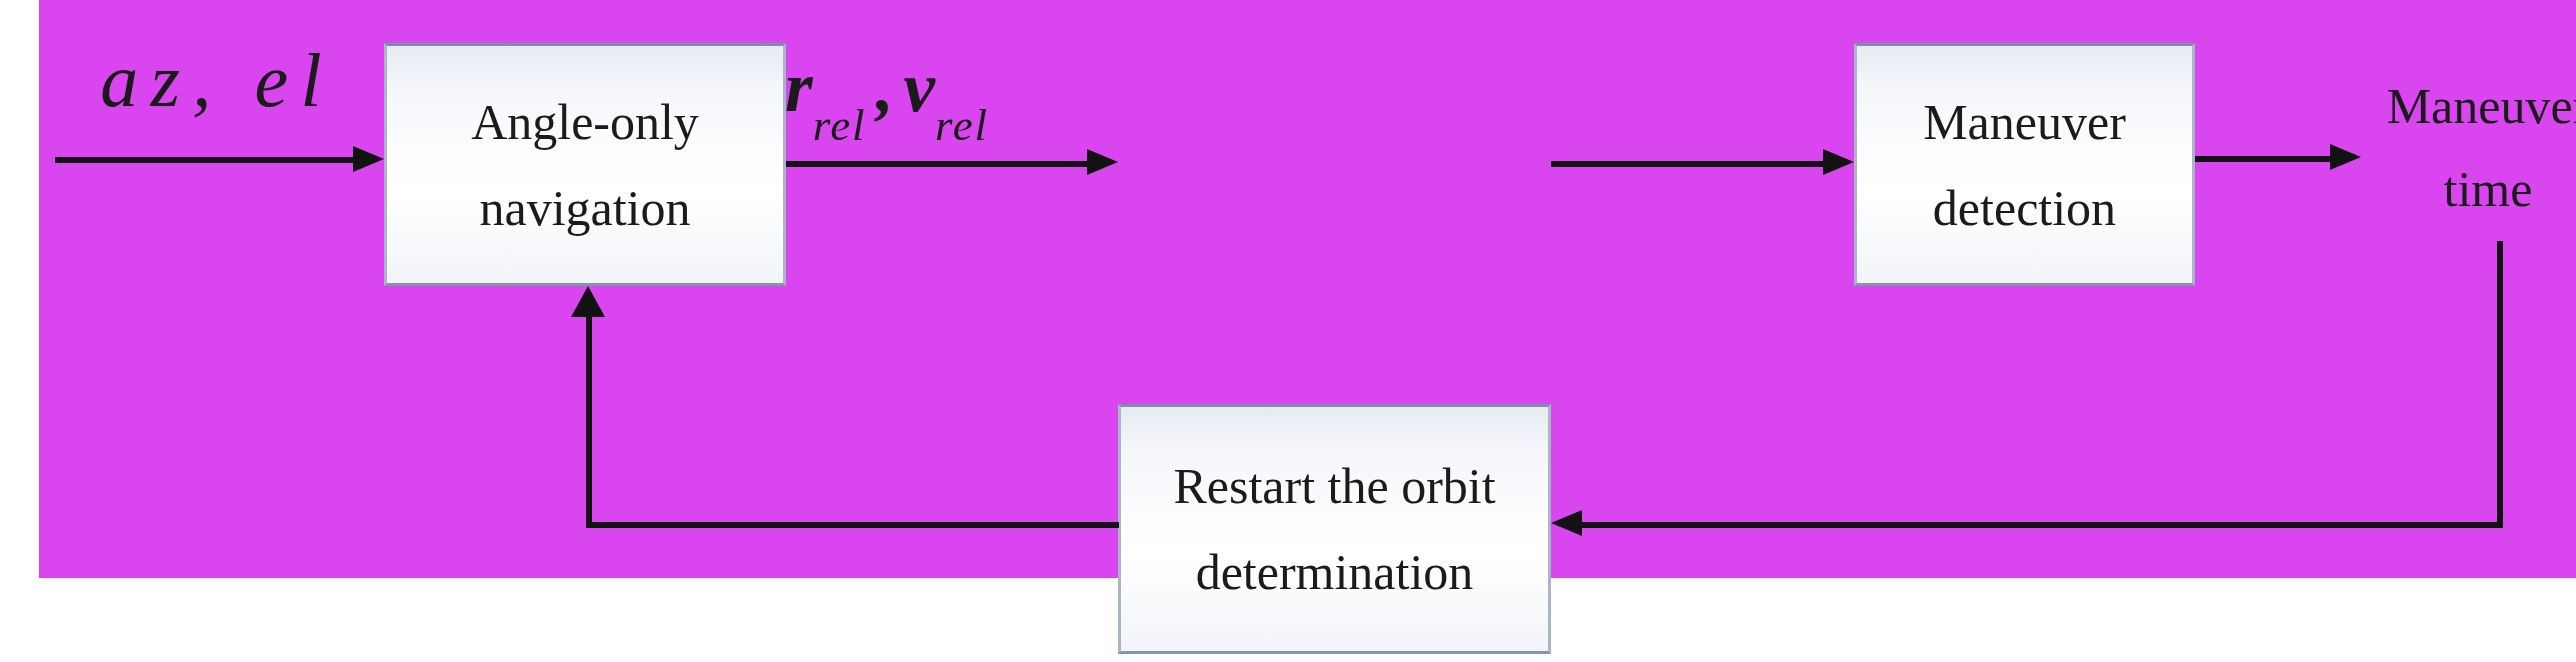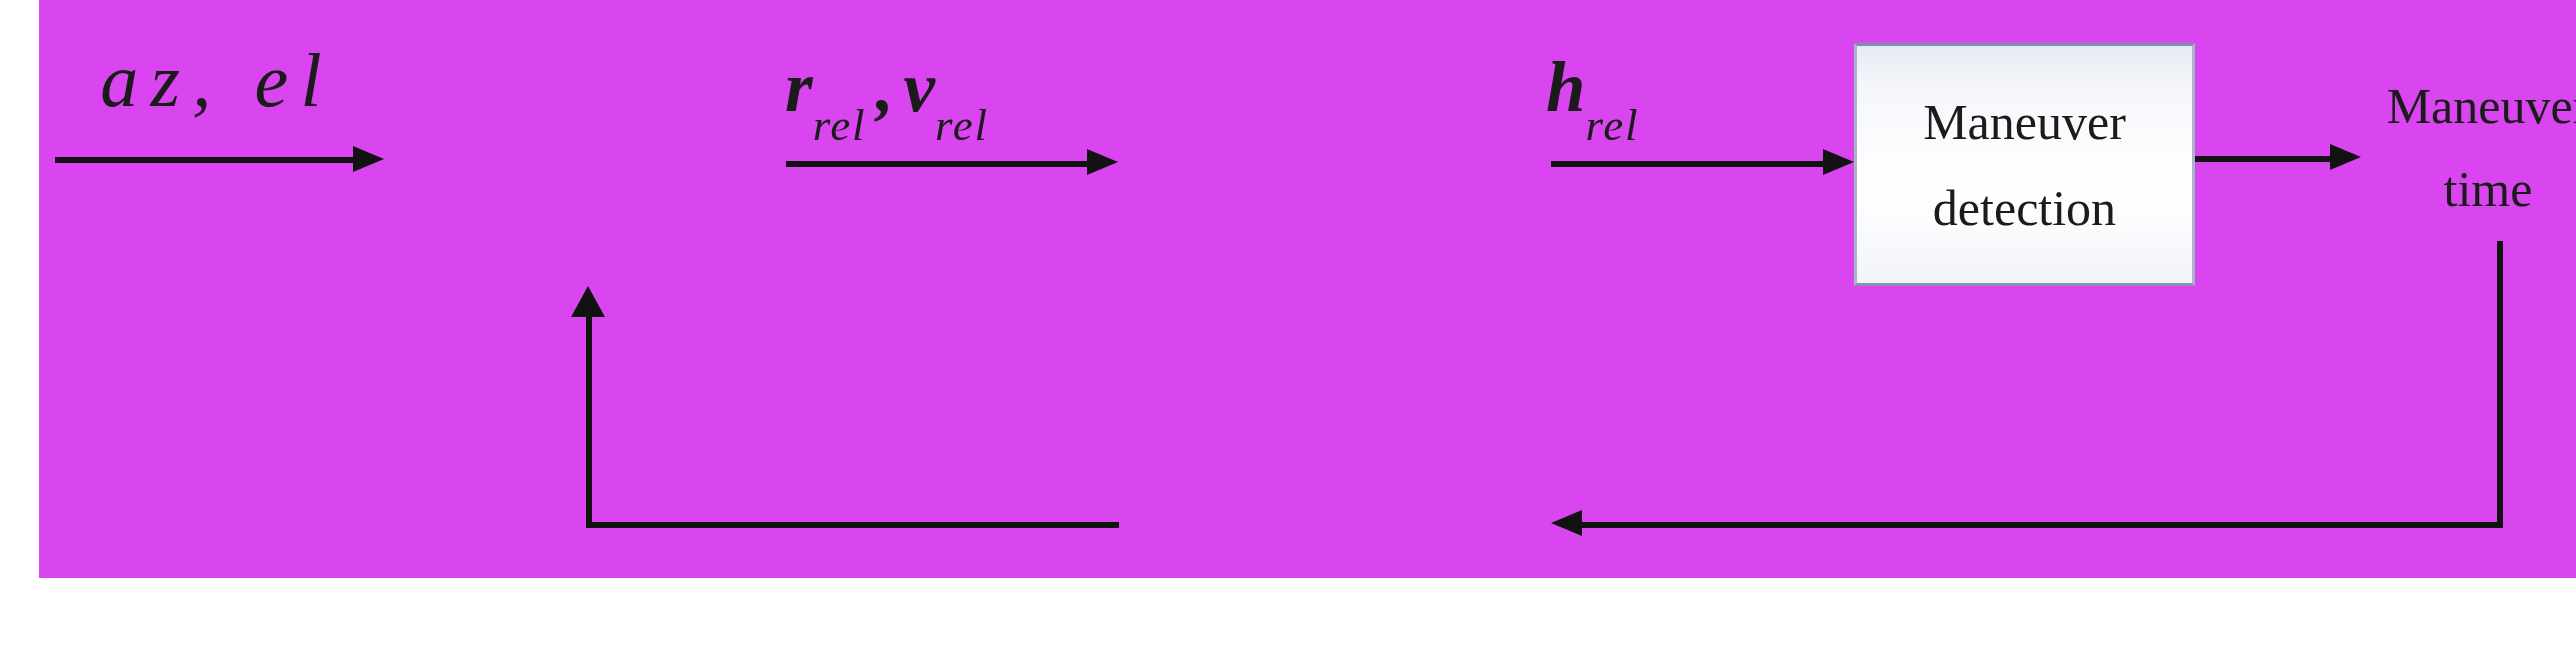--- a/index.html
+++ b/index.html
@@ -94,50 +94,55 @@
 </head>
 <body>
 
 <div class="canvas">
 
   <div class="io-label az-el">az, el</div>
 
   <div class="shaft-h a1-shaft"></div>
   <div class="head-right a1-head"></div>
 
+  <div class="node node1">
+    <span>Angle-only
+navigation</span>
+  </div>
 
   <div class="math-label rv-label">
     <span class="math-main">r</span><span class="math-sub">rel</span><span class="math-main math-comma">,</span><span class="math-main">v</span><span class="math-sub">rel</span>
   </div>
 
   <div class="shaft-h a2-shaft"></div>
   <div class="head-right a2-head"></div>
 
 
-  <div class="math-label h-label">
-    <span class="math-main">h</span><span class="math-sub">rel</span>
-  </div>
 
   <div class="shaft-h a3-shaft"></div>
   <div class="head-right a3-head"></div>
 
   <div class="node node3">
     <span>Maneuver
 detection</span>
   </div>
 
   <div class="shaft-h a4-shaft"></div>
   <div class="head-right a4-head"></div>
 
   <div class="io-label mtime">Maneuver
 time</div>
 
   <div class="shaft-v fb-vr"></div>
   <div class="shaft-h fb-hr"></div>
   <div class="head-left fb-hr-head"></div>
 
+  <div class="node node4">
+    <span>Restart the orbit
+determination</span>
+  </div>
 
   <div class="shaft-h fb-hl"></div>
   <div class="shaft-v fb-vl"></div>
   <div class="head-up fb-vl-head"></div>
 
 </div>
 
 
 </body></html>

